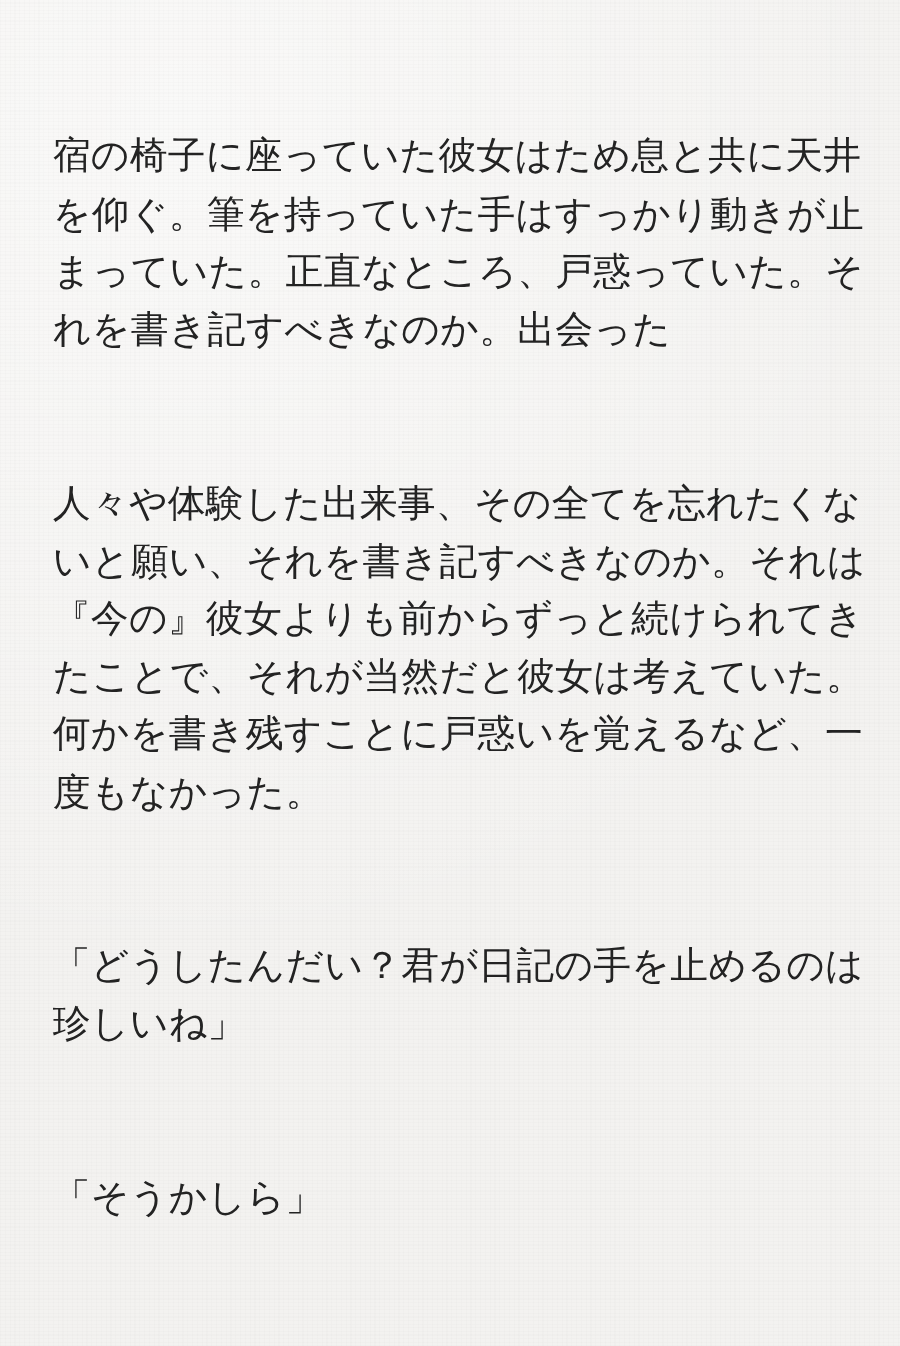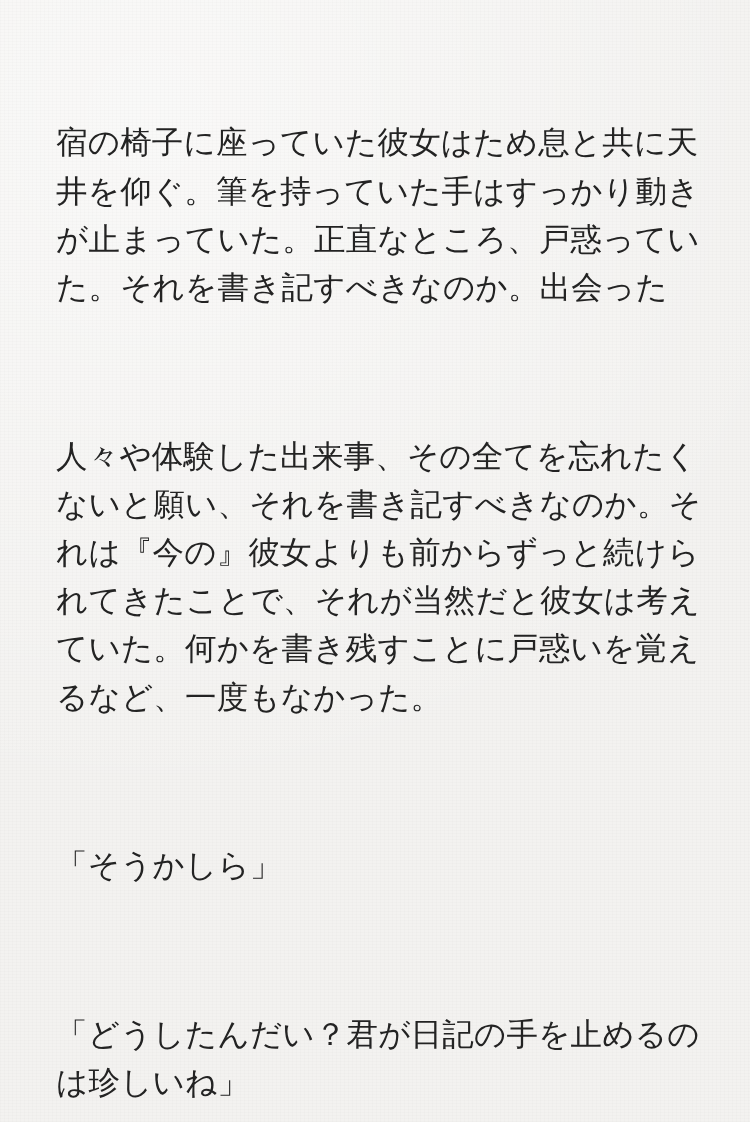--- a/index.html
+++ b/index.html
@@ -32,33 +32,33 @@
     color: #232323;
     font-size: 31.5px;
     line-height: 48.2px;
     letter-spacing: 0.2px;
     font-weight: 400;
     text-align: left;
     white-space: pre-wrap;
     word-break: break-all;
   }
   .para {
-    margin: 12px;
+    margin: 0;
     padding: 0;
   }
   .indent {
     text-indent: 0;
   }
 </style>
 </head>
 <body>
 
 <div class="page">
   <div class="body-text">
     <p class="para">宿の椅子に座っていた彼女はため息と共に天井を仰ぐ。筆を持っていた手はすっかり動きが止まっていた。正直なところ、戸惑っていた。それを書き記すべきなのか。出会った</p>
     <p class="para">人々や体験した出来事、その全てを忘れたくないと願い、それを書き記すべきなのか。それは『今の』彼女よりも前からずっと続けられてきたことで、それが当然だと彼女は考えていた。何かを書き残すことに戸惑いを覚えるなど、一度もなかった。</p>
+    <p class="para indent">「どうしたんだい？君が日記の手を止めるのは珍しいね」</p>
     <p class="para indent">「そうかしら」</p>
-    <p class="para indent">「どうしたんだい？君が日記の手を止めるのは珍しいね」</p>
     <p class="para">少し離れた後方で明日の支度をしていた白のブレイドが呼びかけてくる。振り返って見れば、彼の横で得物の手入れを行なっていた自らのドライバーもまた彼女を見つめていた。</p>
     
     
   </div>
 </div>
 
 </body></html>

